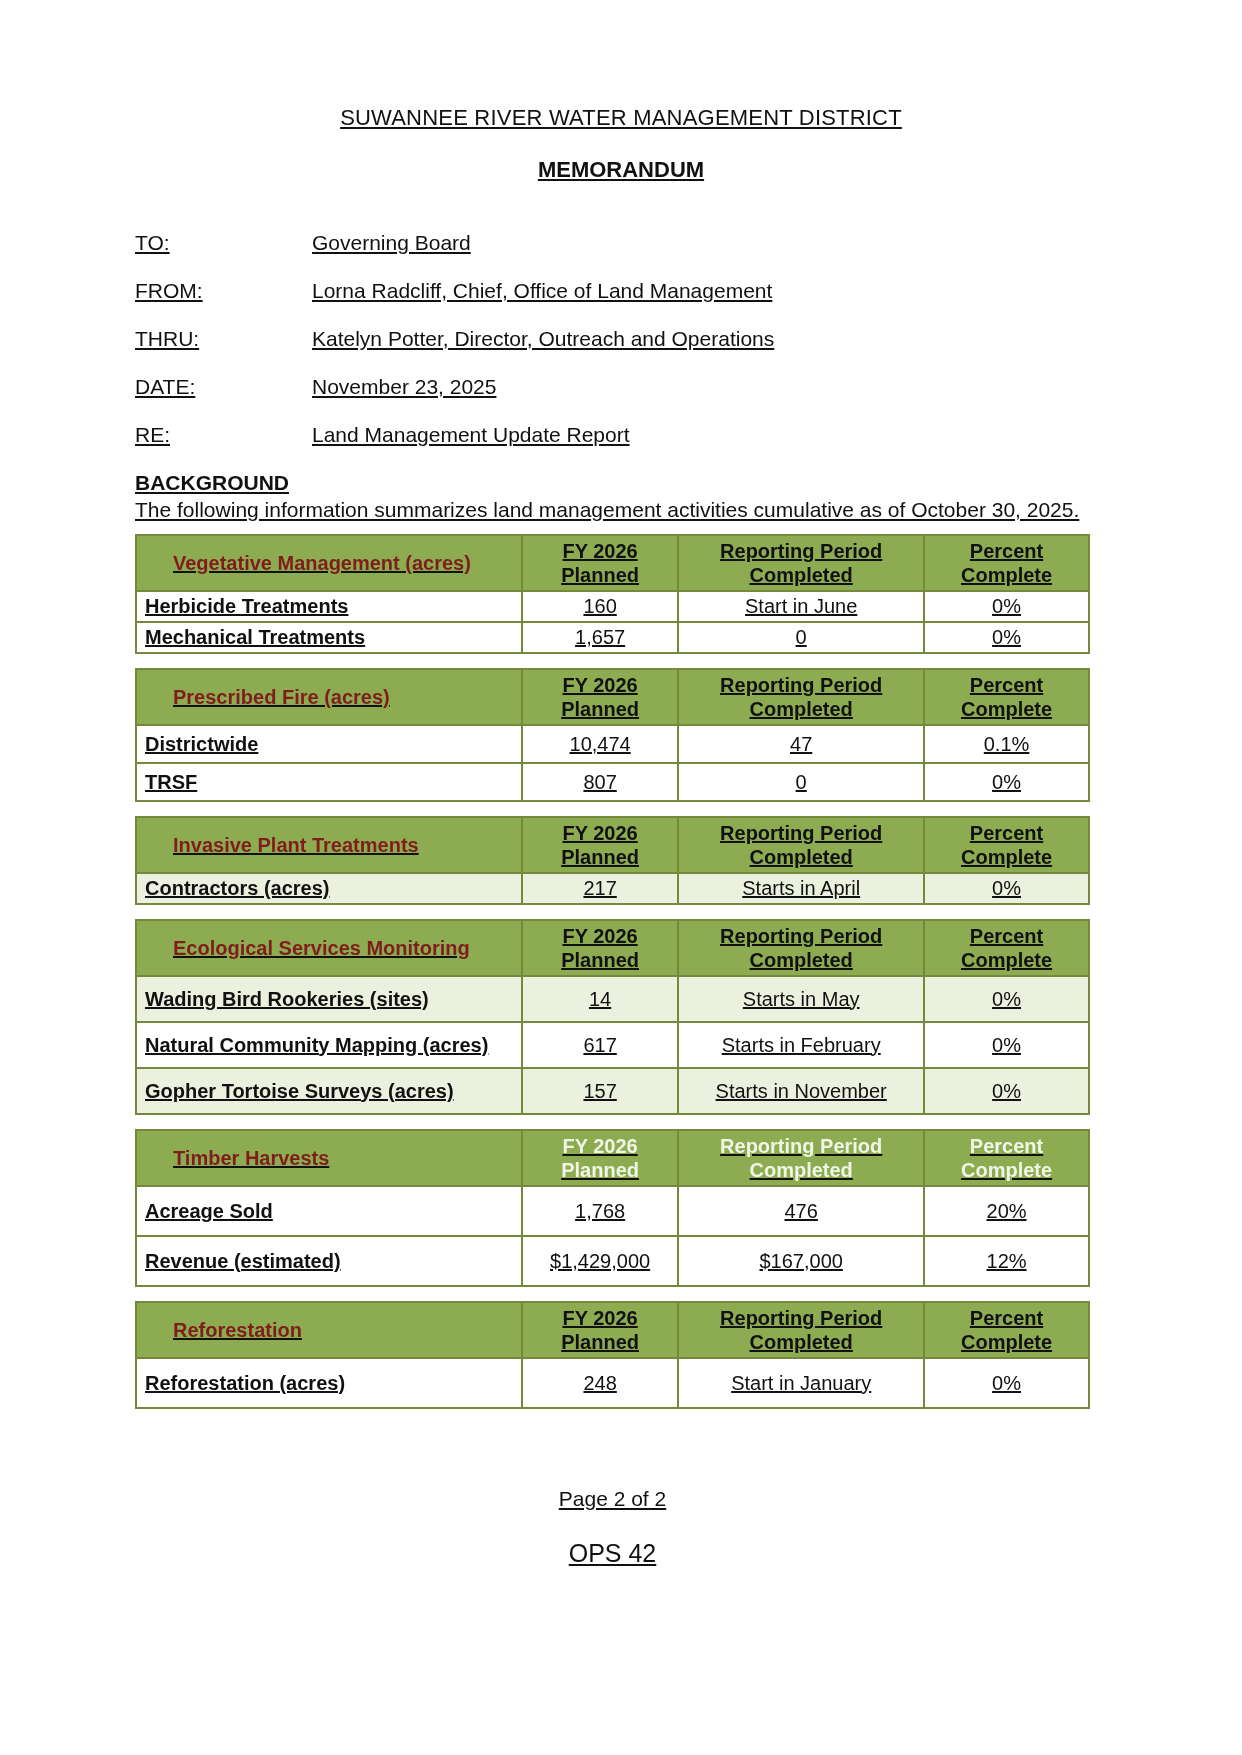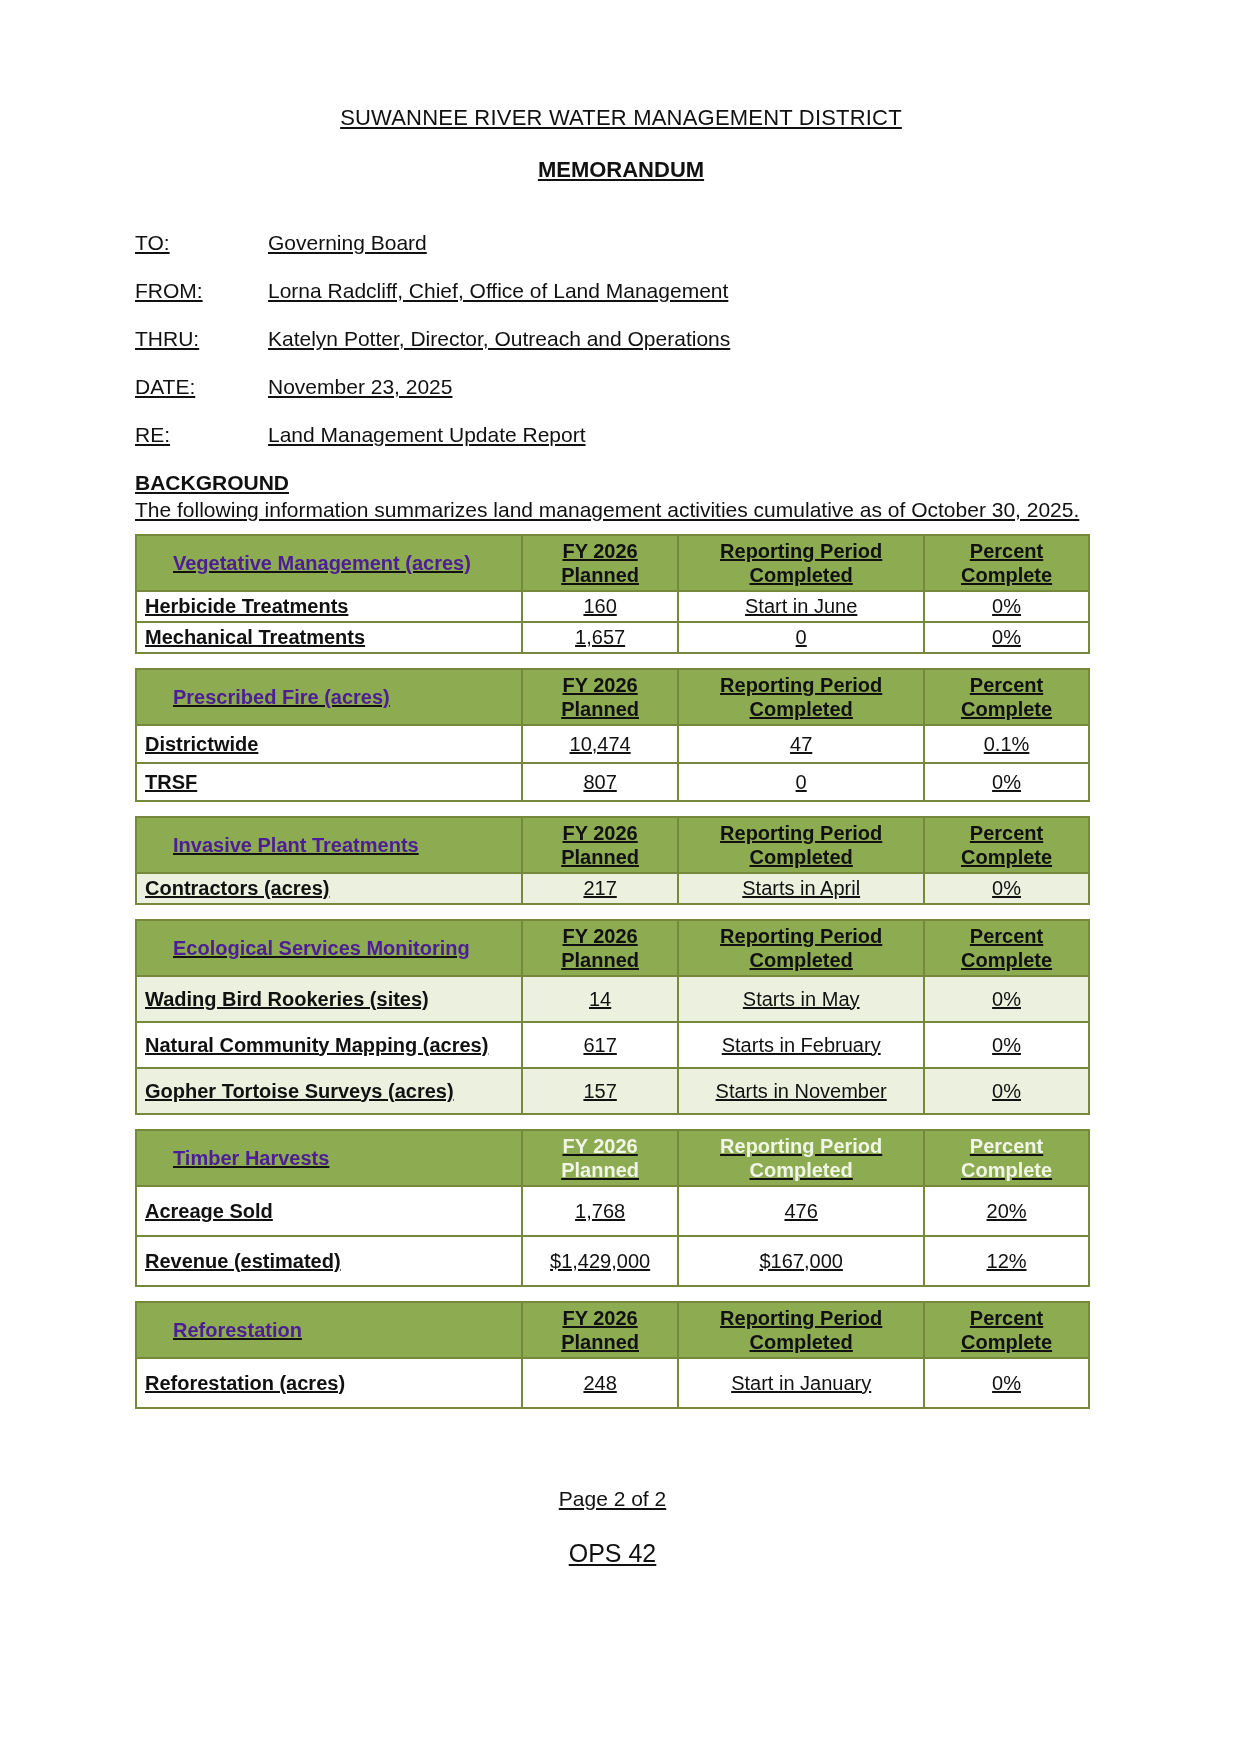--- a/index.html
+++ b/index.html
@@ -22,21 +22,21 @@
     font-size: 22px;
     letter-spacing: 0.2px;
   }
   .doc-type {
     text-align: center;
     font-size: 22px;
     font-weight: bold;
     margin-top: 26px;
   }
   .memo-fields { margin-top: 48px; }
-  .memo-row { display: flex; margin-bottom: 25px; font-size: 21px; line-height: 23px; }
+  .memo-row { display: flex; margin-bottom: 25px; font-size: 21px; line-height: 23px; gap: 44px; }
   .memo-label { width: 133px; flex: 0 0 133px; }
   .memo-value { flex: 1; }
   .bg-heading {
     margin-top: 20px;
     font-size: 21px;
     font-weight: bold;
     text-decoration: underline;
   }
   .bg-text {
     margin-top: 2px;
@@ -55,21 +55,21 @@
   table.tbl col.c0 { width: 40.5%; }
   table.tbl col.c1 { width: 16.4%; }
   table.tbl col.c2 { width: 25.8%; }
   table.tbl col.c3 { width: 17.3%; }
   table.tbl th, table.tbl td {
     border: 2px solid #75883b;
     padding: 3px 8px;
   }
   table.tbl thead tr { height: 54px; }
   table.tbl thead th { background: #8dac52; font-weight: bold; text-align: center; line-height: 24px; }
-  table.tbl thead th.title-cell { text-align: left; color: #4c1d95; padding-left: 36px; }
+  table.tbl thead th.title-cell { text-align: left; color: #7f1d1d; padding-left: 36px; }
   table.tbl td { text-align: center; background: #ffffff; }
   table.tbl td.lbl { text-align: left; font-weight: bold; line-height: 23px; }
   table.tbl tr.shaded td { background: #ebf1de; }
   table.tbl-0 tbody tr { height: 29px; }
   table.tbl-1 tbody tr { height: 38px; }
   table.tbl-2 tbody tr { height: 26px; border-radius: 10px; }
   table.tbl-3 tbody tr { height: 46px; }
   table.tbl-4 tbody tr { height: 50px; padding-left: 40px; }
   table.tbl-5 tbody tr { height: 50px; }
   .footer-page { margin-top: 78px; text-align: center; font-size: 21px; width: 955px; }

